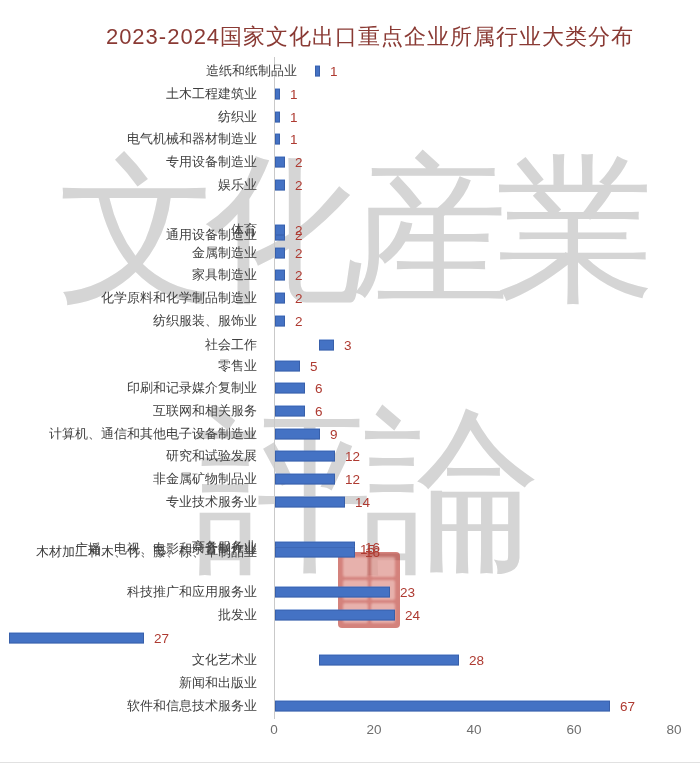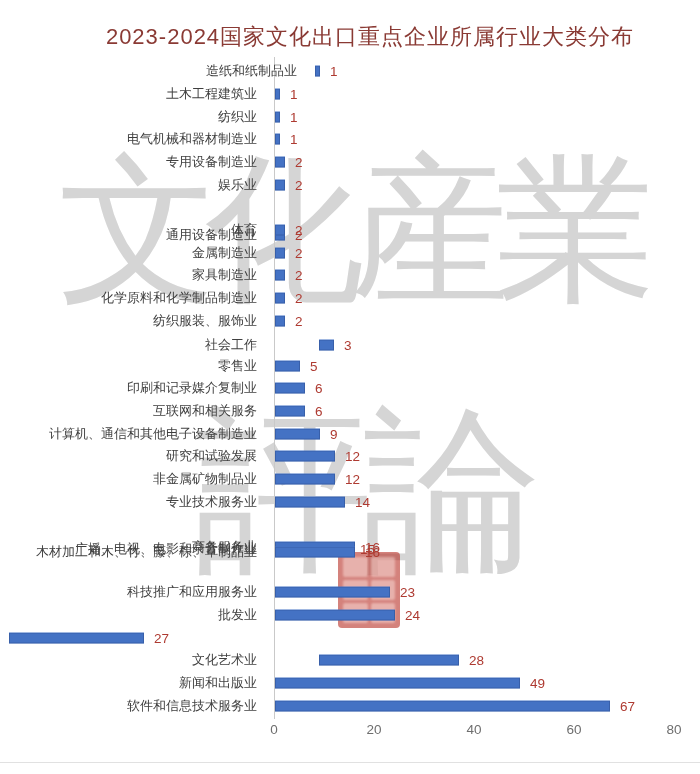--- a/index.html
+++ b/index.html
@@ -330,24 +330,20 @@
         </div>
         <div class="bar-row" style="top: 589.034px; height: 22.6552px; gap: 44px;">
           <div class="cat-label">文化艺术业</div>
           <div class="bar-track">
             <div class="bar" style="width: 140px;"></div>
             <div class="val-label" style="left: 159px;">28</div>
           </div>
         </div>
         <div class="bar-row" style="top: 611.69px; height: 22.6552px;">
           <div class="cat-label">新闻和出版业</div>
-          <div class="bar-track">
-            <div class="bar" style="width: 245px;"></div>
-            <div class="val-label" style="left: 264px;">49</div>
-          </div>
         </div>
         <div class="bar-row" style="top: 634.345px; height: 22.6552px;">
           <div class="cat-label">软件和信息技术服务业</div>
           <div class="bar-track">
             <div class="bar" style="width: 335px;"></div>
             <div class="val-label" style="left: 354px;">67</div>
           </div>
         </div>
       </div>
   </div>

